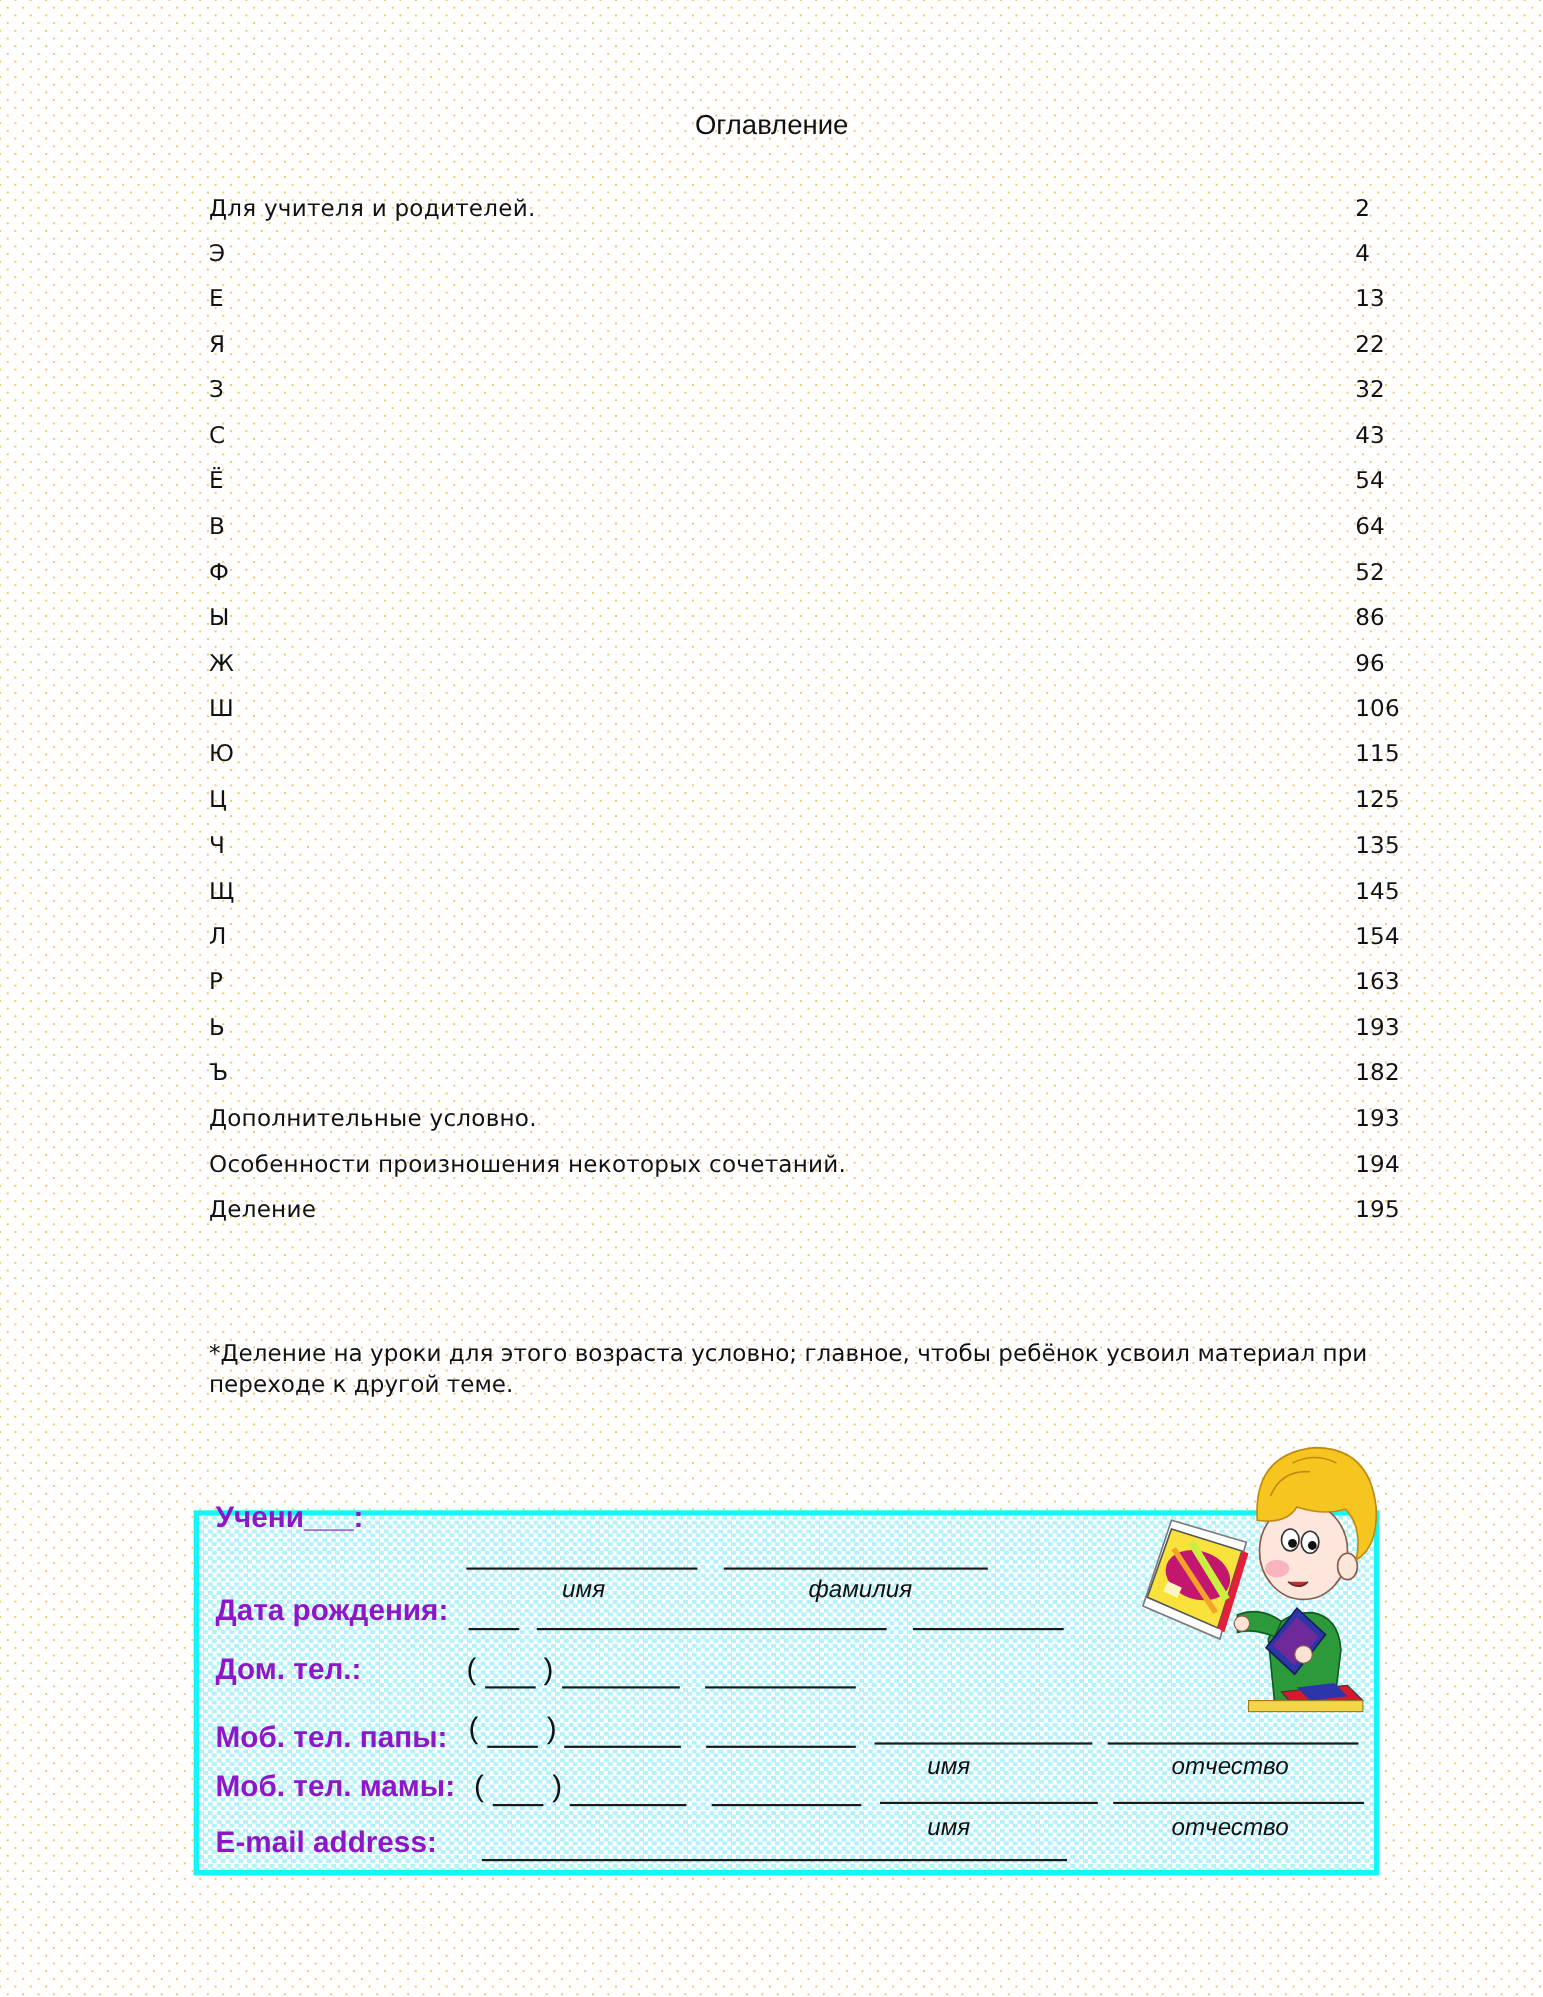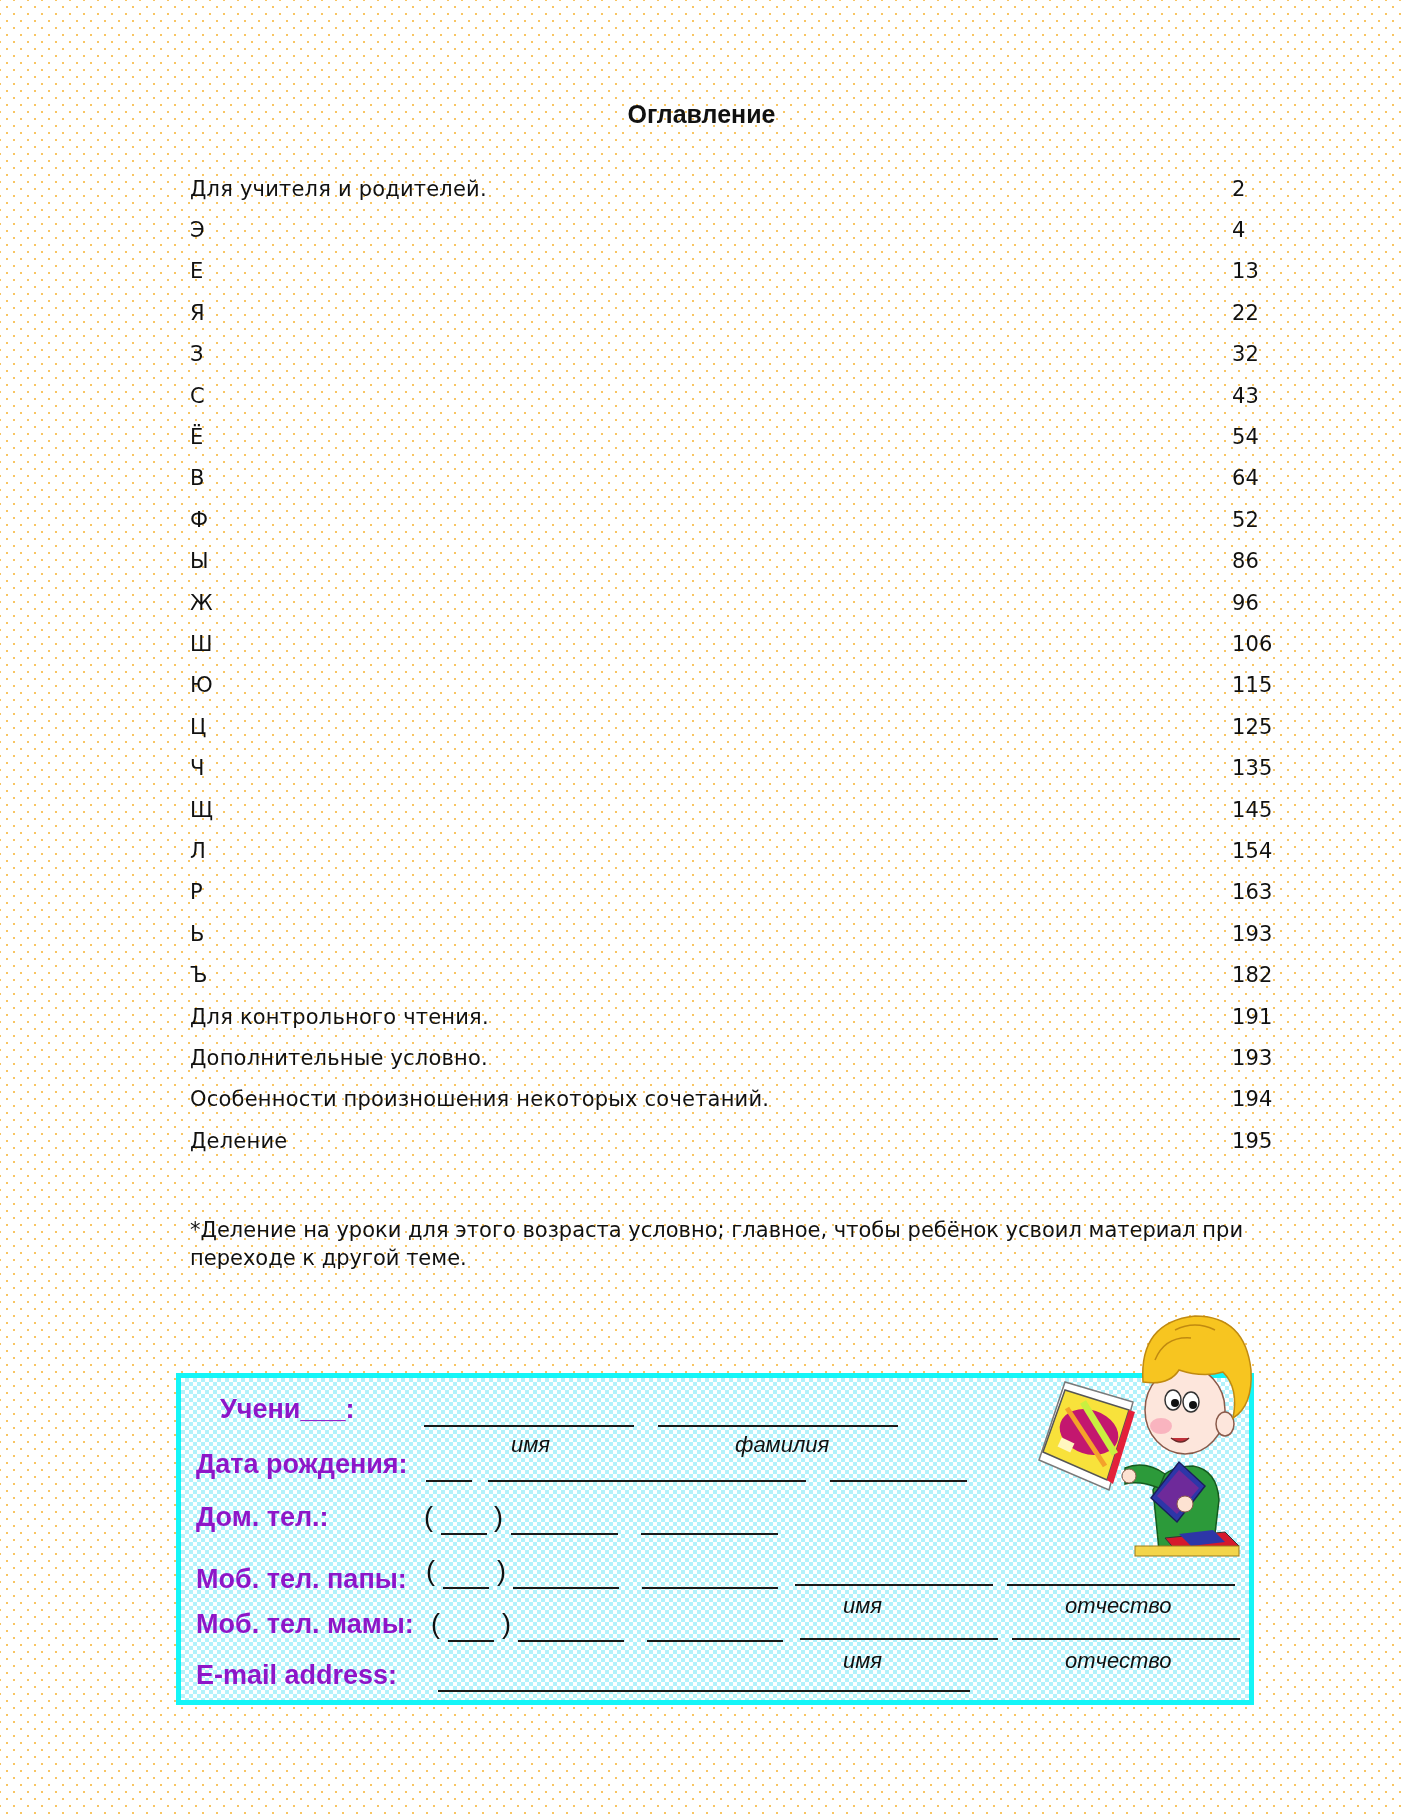--- a/index.html
+++ b/index.html
@@ -16,21 +16,21 @@
       background-position: 0 0, 7px 7px;
       font-family: "DejaVu Sans", sans-serif;
       color: #111;
     }
     .title {
       position: absolute;
       left: 0; width: 1403px;
       top: 100px;
       text-align: center;
       font-family: "Liberation Sans", sans-serif;
-      font-weight: bold;
+      font-weight: normal;
       font-size: 25px;
       color: #111;
     }
     .toc {
       position: absolute;
       left: 190px;
       top: 168px;
       width: 1090px;
     }
     .toc-row {
@@ -194,44 +194,40 @@
     </div>
     <div class="toc-row">
       <span>Ь</span>
       <span class="pg">193</span>
     </div>
     <div class="toc-row">
       <span>Ъ</span>
       <span class="pg">182</span>
     </div>
     <div class="toc-row">
-      <span>Для контрольного чтения.</span>
-      <span class="pg">191</span>
-    </div>
-    <div class="toc-row">
       <span>Дополнительные условно.</span>
       <span class="pg">193</span>
     </div>
     <div class="toc-row">
       <span>Особенности произношения некоторых сочетаний.</span>
       <span class="pg">194</span>
     </div>
     <div class="toc-row">
       <span>Деление</span>
       <span class="pg">195</span>
     </div>
   </div>
 
 <div class="note">*Деление на уроки для этого возраста условно; главное, чтобы ребёнок усвоил материал при переходе к другой теме.</div>
 
 <div class="form-box">
   <div class="form-pattern"></div>
 </div>
 
-<div class="flabel" style="left:196px;top:1394px;margin-left:24px;">Учени___:</div>
+<div class="flabel" style="left:196px;top:1364px;">Учени___:</div>
 <div class="line" style="left:424px;top:1425px;width:210px;"></div>
 <div class="line" style="left:658px;top:1425px;width:240px;"></div>
 <div class="hint" style="left:511px;top:1432px;">имя</div>
 <div class="hint" style="left:735px;top:1432px;">фамилия</div>
 
 <div class="flabel" style="left:196px;top:1449px;">Дата рождения:</div>
 <div class="line" style="left:426px;top:1480px;width:46px;"></div>
 <div class="line" style="left:488px;top:1480px;width:318px;"></div>
 <div class="line" style="left:830px;top:1480px;width:137px;"></div>
 

